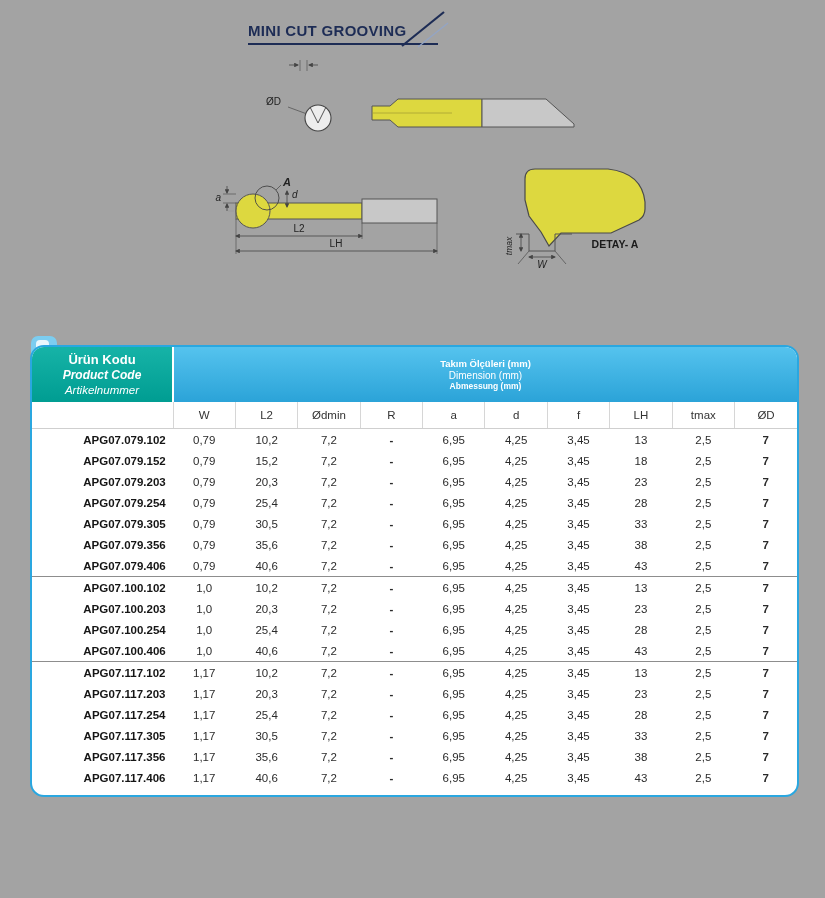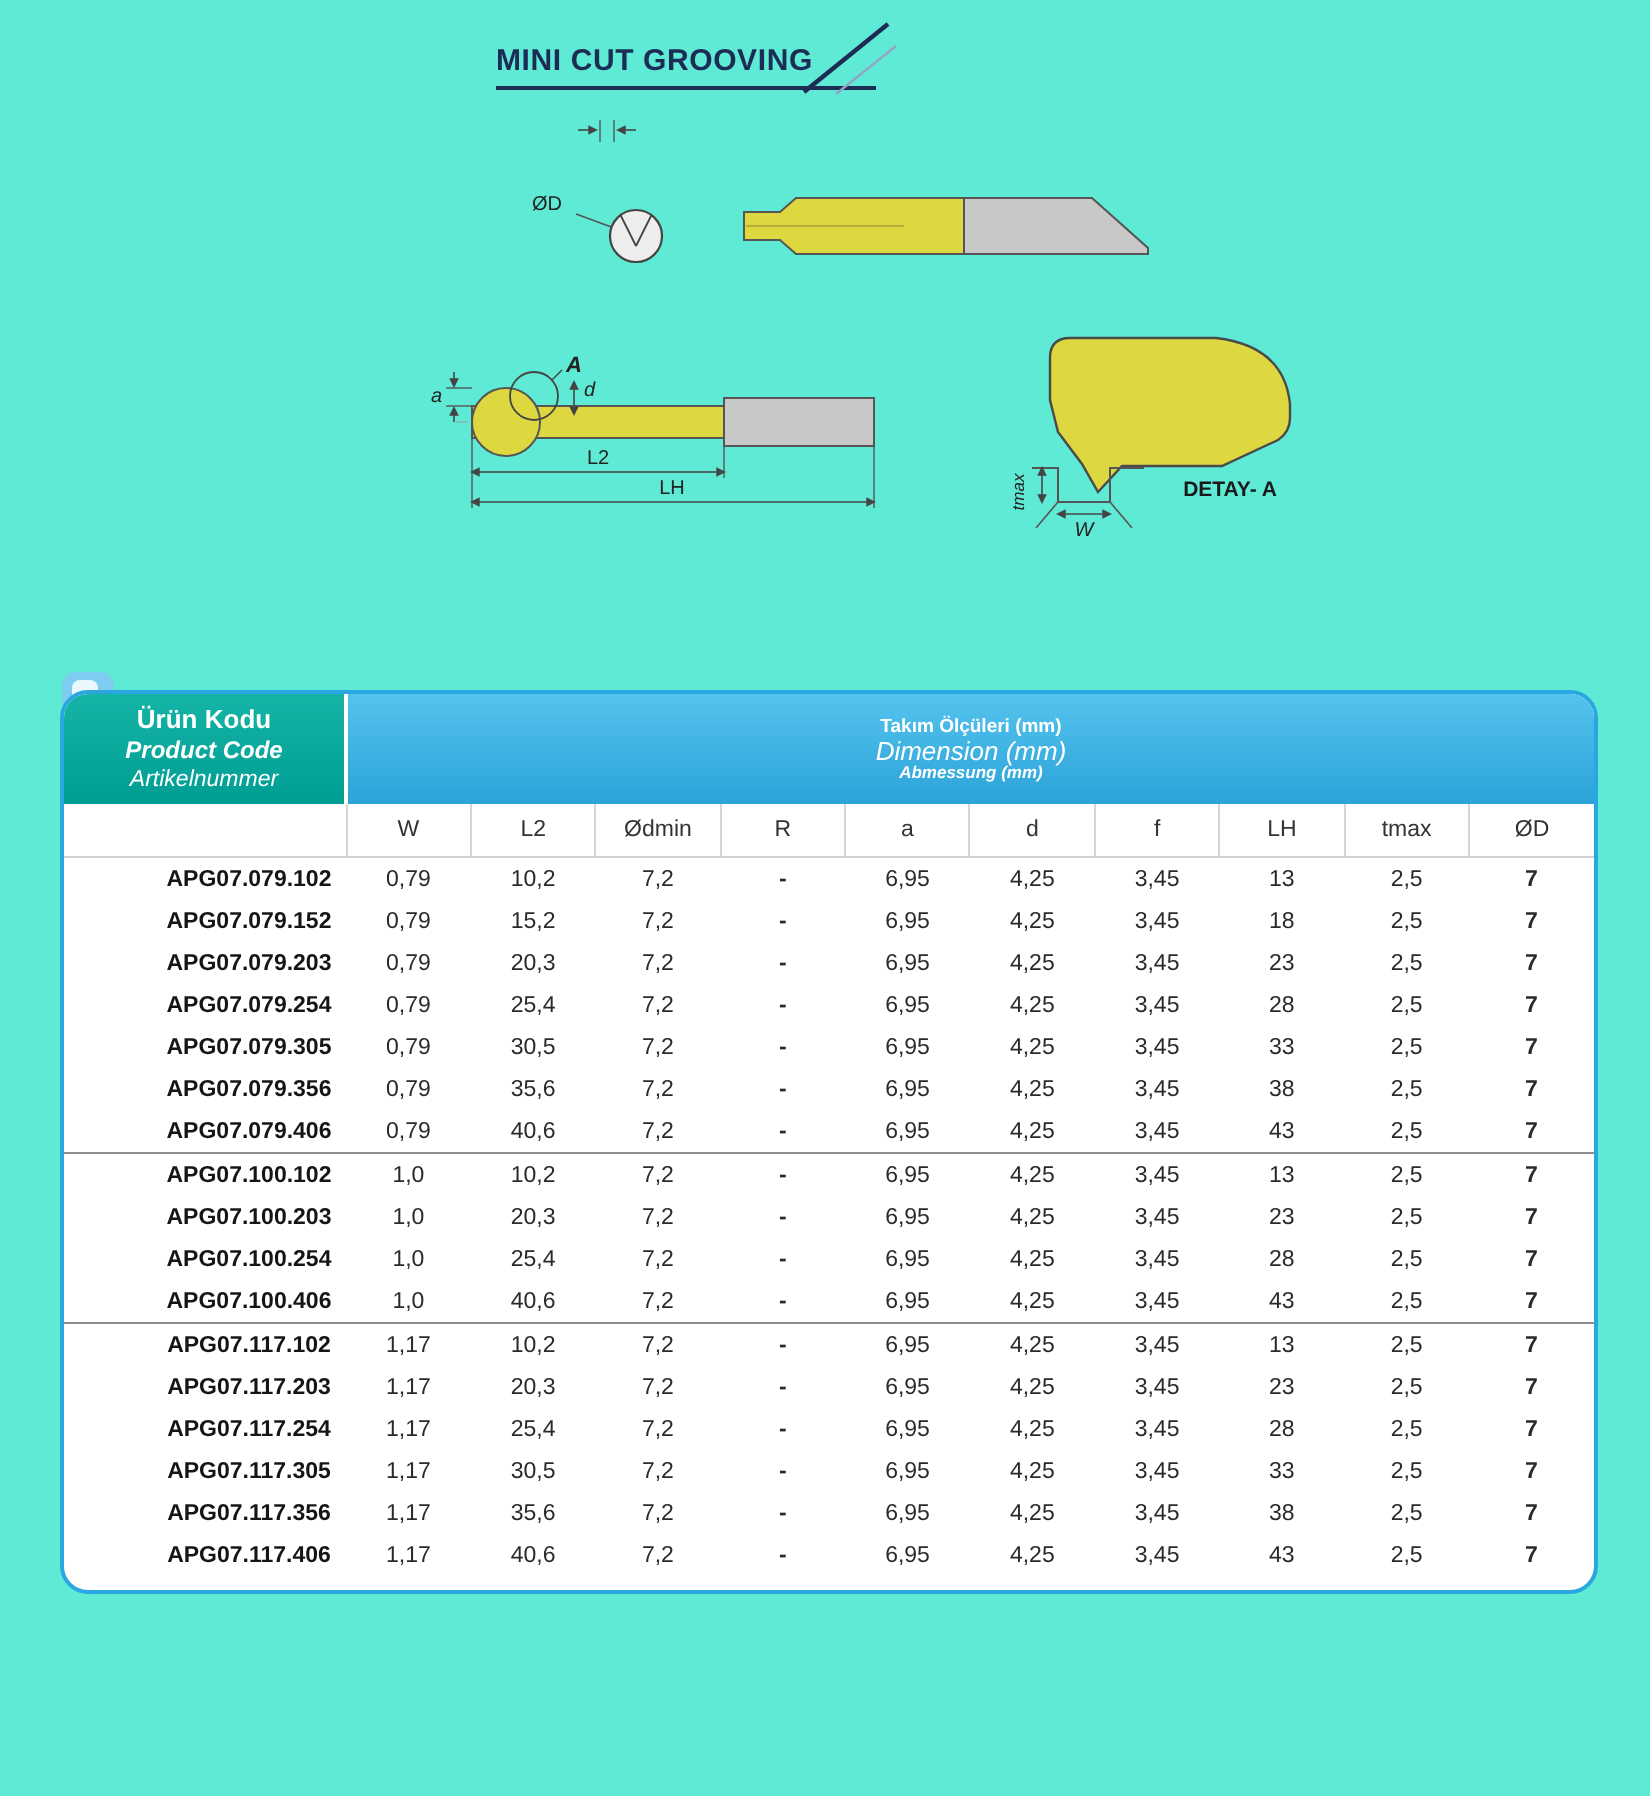--- a/index.html
+++ b/index.html
@@ -1,16 +1,16 @@
 <!DOCTYPE html>
 <html><head>
 <meta charset="utf-8">
 <style>
   html, body { margin:0; padding:0; background:#ffffff; }
-  .page { position:relative; width:825px; height:898px; background:#5eead4;
+  .page { position:relative; width:825px; height:898px; background:#a3a3a3;
           font-family:"Liberation Sans", sans-serif; overflow:hidden; }
 
   
   .title { position:absolute; left:248px; top:22px; font-size:15px; font-weight:bold;
            color:#1d2c55; letter-spacing:0.3px; }
   .title-underline { position:absolute; left:248px; top:43px; width:190px; height:2px;
                      background:#1d2c55; }
   .title-slash { position:absolute; left:396px; top:8px; }
 
   
@@ -34,22 +34,22 @@
   table.spec { border-collapse:collapse; width:100%; table-layout:fixed; }
   table.spec th, table.spec td { padding:0; text-align:center; vertical-align:middle; }
   th.code-head { background:linear-gradient(180deg,#16b3a7 0%, #009d92 100%);
                  color:#fff; height:55px; border-right:2px solid #ffffff;margin-left:20px; }
   th.code-head .l1 { font-size:13px; font-weight:bold; line-height:16px; }
   th.code-head .l2 { font-size:12px; font-weight:bold; font-style:italic; line-height:15px; }
   th.code-head .l3 { font-size:11.5px; font-weight:normal; font-style:italic; line-height:15px; }
   th.dim-head { background:linear-gradient(180deg,#55c3ee 0%, #2ba3d8 100%);
                 color:#fff; height:55px; }
   th.dim-head .l1 { font-size:9.5px; font-weight:bold; line-height:12px; }
-  th.dim-head .l2 { font-size:13px; font-weight:normal; font-style:italic; line-height:11px; }
-  th.dim-head .l3 { font-size:8.5px; font-weight:bold; font-style:italic; line-height:11px; }
+  th.dim-head .l2 { font-size:10px; font-weight:normal; line-height:11px; }
+  th.dim-head .l3 { font-size:8.5px; font-weight:bold; line-height:11px; }
   tr.col-heads th { height:26px; font-size:11.5px; font-weight:normal; color:#333;
                     background:#fff; border-left:1px solid #d6d6d6; border-bottom:1px solid #cfcfcf; }
   tr.col-heads th.empty-head { border-left:none; }
   tbody td { height:21px; font-size:11.5px; color:#2a2a2a; }
   tbody td.code { font-weight:bold; color:#151515;padding-left:44px; }
   tbody td.bold { font-weight:bold; }
   tbody tr.group-start td { border-top:1px solid #8d8d8d; }
 </style>
 </head>
 <body>

